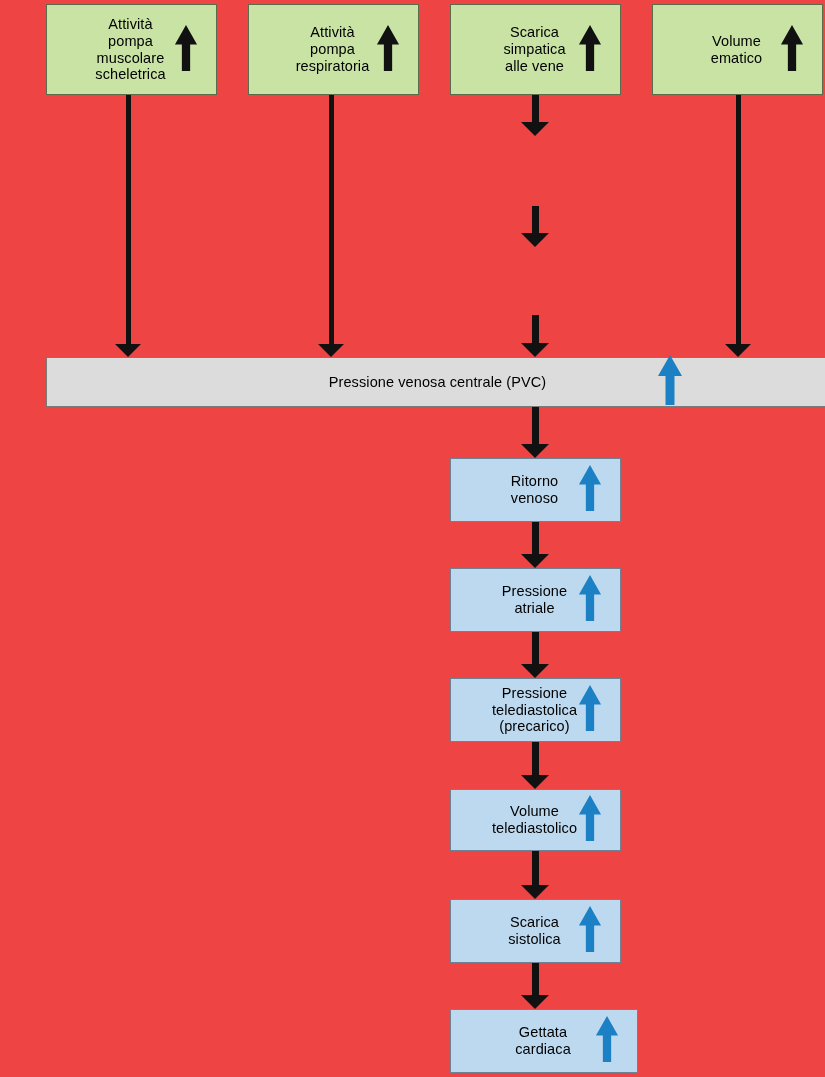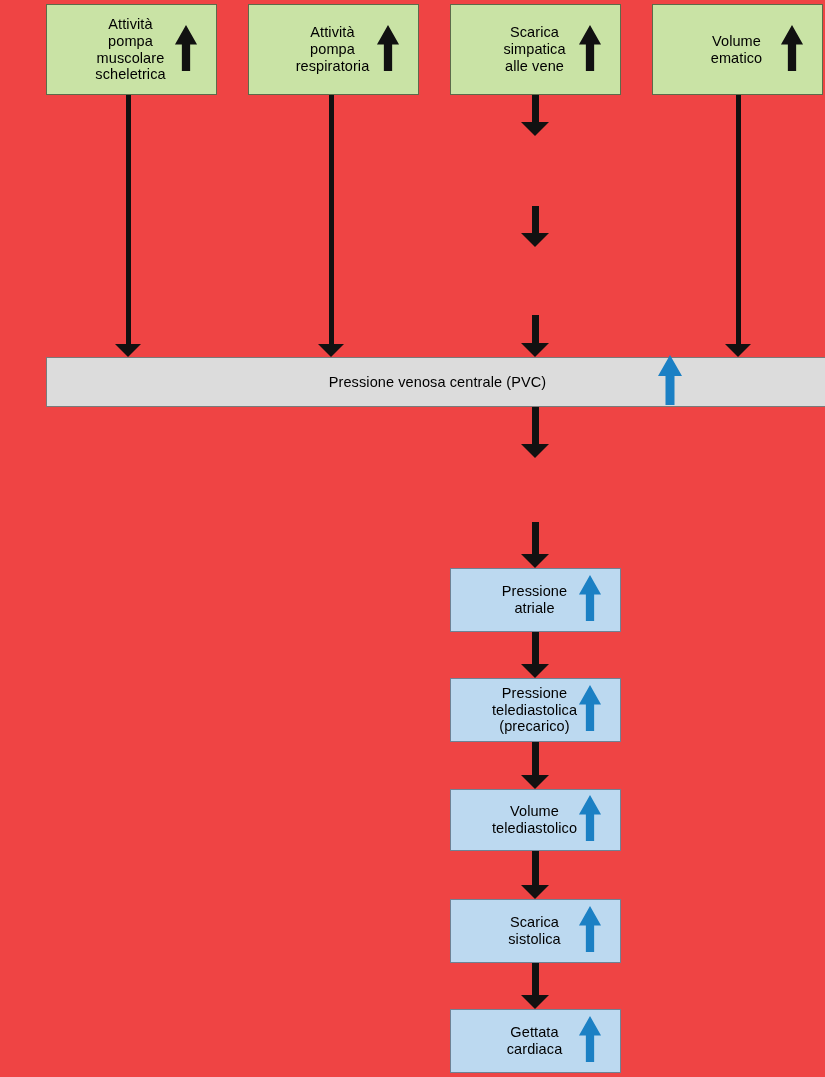--- a/index.html
+++ b/index.html
@@ -95,20 +95,26 @@
       <span class="node-arrow" style="right: 18px;"><svg width="24" height="46" viewBox="0 0 26 50">
           <path d="M13 0 L25 21 L17.5 21 L17.5 50 L8.5 50 L8.5 21 L1 21 Z" fill="#111111"></path>
         </svg></span>
     </div>
     <div class="node grey" style="left: 46px; top: 357px; width: 785px; height: 50px; background: rgb(220, 220, 220); border-color: rgb(122, 122, 122);">
       <span class="label">Pressione venosa centrale (PVC)</span>
       <span class="node-arrow" style="left: 610px;"><svg width="26" height="50" viewBox="0 0 26 50">
           <path d="M13 0 L25 21 L17.5 21 L17.5 50 L8.5 50 L8.5 21 L1 21 Z" fill="#1b80c4"></path>
         </svg></span>
     </div>
+    <div class="node blue" style="left: 450px; top: 458px; width: 171px; height: 64px; background: rgb(188, 217, 240); border-color: rgb(110, 130, 148);">
+      <span class="label">Ritorno<br>venoso</span>
+      <span class="node-arrow" style="right: 18px;"><svg width="24" height="46" viewBox="0 0 26 50">
+          <path d="M13 0 L25 21 L17.5 21 L17.5 50 L8.5 50 L8.5 21 L1 21 Z" fill="#1b80c4"></path>
+        </svg></span>
+    </div>
     <div class="node blue" style="left: 450px; top: 568px; width: 171px; height: 64px; background: rgb(188, 217, 240); border-color: rgb(110, 130, 148);">
       <span class="label">Pressione<br>atriale</span>
       <span class="node-arrow" style="right: 18px;"><svg width="24" height="46" viewBox="0 0 26 50">
           <path d="M13 0 L25 21 L17.5 21 L17.5 50 L8.5 50 L8.5 21 L1 21 Z" fill="#1b80c4"></path>
         </svg></span>
     </div>
     <div class="node blue" style="left: 450px; top: 678px; width: 171px; height: 64px; background: rgb(188, 217, 240); border-color: rgb(110, 130, 148);">
       <span class="label">Pressione<br>telediastolica<br>(precarico)</span>
       <span class="node-arrow" style="right: 18px;"><svg width="24" height="46" viewBox="0 0 26 50">
           <path d="M13 0 L25 21 L17.5 21 L17.5 50 L8.5 50 L8.5 21 L1 21 Z" fill="#1b80c4"></path>
@@ -119,21 +125,21 @@
       <span class="node-arrow" style="right: 18px;"><svg width="24" height="46" viewBox="0 0 26 50">
           <path d="M13 0 L25 21 L17.5 21 L17.5 50 L8.5 50 L8.5 21 L1 21 Z" fill="#1b80c4"></path>
         </svg></span>
     </div>
     <div class="node blue" style="left: 450px; top: 899px; width: 171px; height: 64px; background: rgb(188, 217, 240); border-color: rgb(110, 130, 148);">
       <span class="label">Scarica<br>sistolica</span>
       <span class="node-arrow" style="right: 18px;"><svg width="24" height="46" viewBox="0 0 26 50">
           <path d="M13 0 L25 21 L17.5 21 L17.5 50 L8.5 50 L8.5 21 L1 21 Z" fill="#1b80c4"></path>
         </svg></span>
     </div>
-    <div class="node blue" style="left: 450px; top: 1009px; width: 171px; height: 64px; background: rgb(188, 217, 240); border-color: rgb(110, 130, 148);">
+    <div class="node blue" style="left: 450px; top: 1009px; width: 188px; height: 64px; background: rgb(188, 217, 240); border-color: rgb(110, 130, 148);">
       <span class="label">Gettata<br>cardiaca</span>
       <span class="node-arrow" style="right: 18px;"><svg width="24" height="46" viewBox="0 0 26 50">
           <path d="M13 0 L25 21 L17.5 21 L17.5 50 L8.5 50 L8.5 21 L1 21 Z" fill="#1b80c4"></path>
         </svg></span>
     </div>
     <div class="conn" style="left: 115px; top: 95px; width: 26px; height: 262px;">
       <div class="shaft" style="left: 10.5px; width: 5px; height: 251px; background: rgb(17, 17, 17);"></div>
       <div class="head" style="left: 0px; top: 249px; border-left: 13px solid transparent; border-right: 13px solid transparent; border-top: 13px solid rgb(17, 17, 17);"></div>
     </div>
     <div class="conn" style="left: 318px; top: 95px; width: 26px; height: 262px;">

